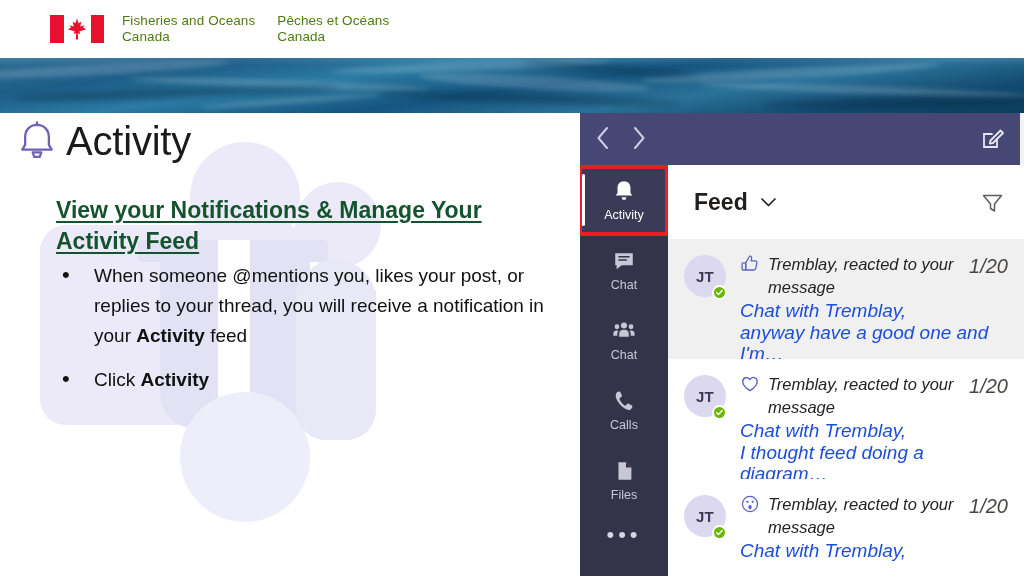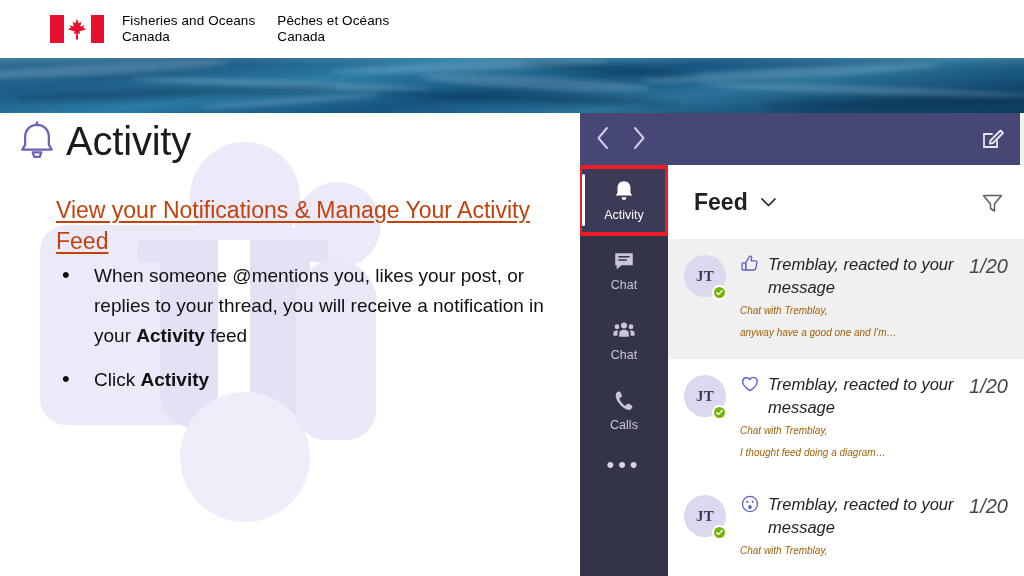--- a/index.html
+++ b/index.html
@@ -27,21 +27,21 @@
   .flag .bar { position: absolute; top: 0; width: 13.5px; height: 28px; background: #e8112d; }
   .flag .bar.l { left: 0; }
   .flag .bar.r { right: 0; }
   .flag .leaf {
     position: absolute; left: 50%; top: 50%; transform: translate(-50%,-50%);
     width: 20px; height: 22px;
   }
   .brand-text {
     margin-left: 18px; display: flex; gap: 20px;
     font-family: "Liberation Sans", sans-serif;
-    font-size: 13.5px; line-height: 16px; color: #000000; letter-spacing: .1px;
+    font-size: 13.5px; line-height: 16px; color: #4d7c0f; letter-spacing: .1px;
   }
   .brand-en, .brand-fr { white-space: pre-line; }
   .brand-fr { margin-left: 2px; }
 
   
   .ocean {
     position: absolute; left: 0; top: 58px; width: 1024px; height: 55px;
     background:
       linear-gradient(180deg, rgba(255,255,255,.10) 0%, rgba(255,255,255,0) 14%),
       linear-gradient(172deg, #2f6f96 0%, #1d5d87 18%, #2b7ba4 34%, #15557f 52%, #2a7299 68%, #124a70 85%, #0d3c5e 100%);
@@ -57,21 +57,21 @@
   .wm-light { background: #eceaf8; }
 
   
   .content { position: absolute; left: 0; top: 113px; width: 578px; height: 463px; }
   .title-row { position: absolute; left: 18px; top: 5px; display: flex; align-items: center; gap: 10px; }
   .bell-outline { width: 38px; height: 42px; }
   .page-title { font-size: 40px; line-height: 46px; color: #1b1b1b; font-weight: 400;
                 font-family: "Liberation Sans", sans-serif; letter-spacing: -.2px; }
   .subhead {
     position: absolute; left: 56px; top: 82px; width: 500px;
-    font-size: 23px; line-height: 31px; font-weight: normal; color: #c2410c;
+    font-size: 23px; line-height: 31px; font-weight: bold; color: #14532d;
     text-decoration: underline; text-underline-offset: 3px;
   }
   ul.bullets {
     position: absolute; left: 56px; top: 148px; width: 508px; list-style: none;
   }
   ul.bullets li {
     position: relative; padding-left: 38px; margin-bottom: 14px;
     font-size: 19px; line-height: 30px; color: #111;
   }
   ul.bullets li::before {
@@ -124,36 +124,36 @@
   .feed-label { margin-left: 26px; font-size: 23px; font-weight: bold; color: #201f1e; }
   .caret-down { margin-left: 12px; width: 17px; height: 11px; }
   .filter-ico { position: absolute; right: 21px; top: 29px; width: 21px; height: 19px; }
 
   .feed-list { position: absolute; left: 0; top: 74px; width: 356px; height: 337px; }
   .feed-item {
     position: relative; display: flex; padding: 14px 16px 12px 16px; height: 120px;
     background: #ffffff;
   }
   .feed-item.active { background: #f0f0f0; }
-  .avatar-wrap { position: relative; width: 46px; flex: none; margin-top: 2px; font-family: Liberation Serif, serif; }
+  .avatar-wrap { position: relative; width: 46px; flex: none; margin-top: 2px; }
   .avatar {
     width: 42px; height: 42px; border-radius: 50%; background: #dcd8ef;
     display: flex; align-items: center; justify-content: center;
     color: #3b3a5a; font-size: 15px; font-weight: bold; letter-spacing: .3px;
   }
   .presence {
     position: absolute; left: 28px; top: 30px; width: 15px; height: 15px; border-radius: 50%;
     background: #6bb700; border: 2px solid #fff; display: flex; align-items: center; justify-content: center;
   }
   .feed-body { flex: 1; padding-left: 10px; min-width: 0; font-style: italic; }
   .feed-line1 { display: flex; align-items: flex-start; gap: 8px; }
   .react-ico { width: 20px; height: 20px; flex: none; margin-top: 1px; }
   .feed-title { font-size: 16.5px; line-height: 23px; color: #252423; flex: 1; }
   .feed-date { font-size: 20px; color: #484644; flex: none; margin-left: 6px; padding-top: 2px; }
-  .feed-sub { font-size: 10px; line-height: 21px; color: #a16207; margin-top: 1px; }
+  .feed-sub { font-size: 19px; line-height: 21px; color: #1d4ed8; margin-top: 1px; }
 </style>
 </head>
 <body>
 
 <div class="page">
 
   <div class="gov-header">
     <div class="gov-logo">
       <span class="flag">
         <span class="bar l"></span>
@@ -271,20 +271,29 @@
             <span>Chat</span>
           </div>
           <div class="rail-item">
             <span class="rico">
               <svg viewBox="0 0 26 26" width="24" height="24">
                 <path d="M7.6 2.8c-1.2 0-2.6 1-3.2 2.4-.9 2.2-.3 5 1.9 8.4 2.2 3.5 5 6.1 7.5 7.6 2.6 1.6 5 1.9 6.4.9 1-.7 1.9-2 1.9-3.1 0-.6-.3-1-1-1.4l-3-1.6c-.8-.4-1.4-.2-2 .5l-1 1.2c-.4.5-.8.5-1.4.2-1-.6-2.5-2-3.6-3.5-1.1-1.5-1.7-2.8-1.9-3.6-.1-.5 0-.9.5-1.2l1.4-.9c.7-.5.9-1.1.6-1.9L9.3 3.9c-.4-.8-.9-1.1-1.7-1.1z" fill="currentColor"></path>
               </svg>
             </span>
             <span>Calls</span>
           </div>
+          <div class="rail-item">
+            <span class="rico">
+              <svg viewBox="0 0 26 26" width="24" height="24">
+                <path d="M7 3.5h8.2L21 9.3V22.5H7z" fill="currentColor"></path>
+                <path d="M15.2 3.5v5.8H21z" fill="#33344a"></path>
+              </svg>
+            </span>
+            <span>Files</span>
+          </div>
           <div class="rail-more">•••</div>
         </div>
 
       <div class="feedpane">
         <div class="feed-head">
           <div class="feed-label">Feed</div>
           <svg class="caret-down" viewBox="0 0 17 11">
             <path d="M2 2 L8.5 8.5 L15 2" fill="none" stroke="#242424" stroke-width="1.7" stroke-linecap="round" stroke-linejoin="round"></path>
           </svg>
           <svg class="filter-ico" viewBox="0 0 21 19">

